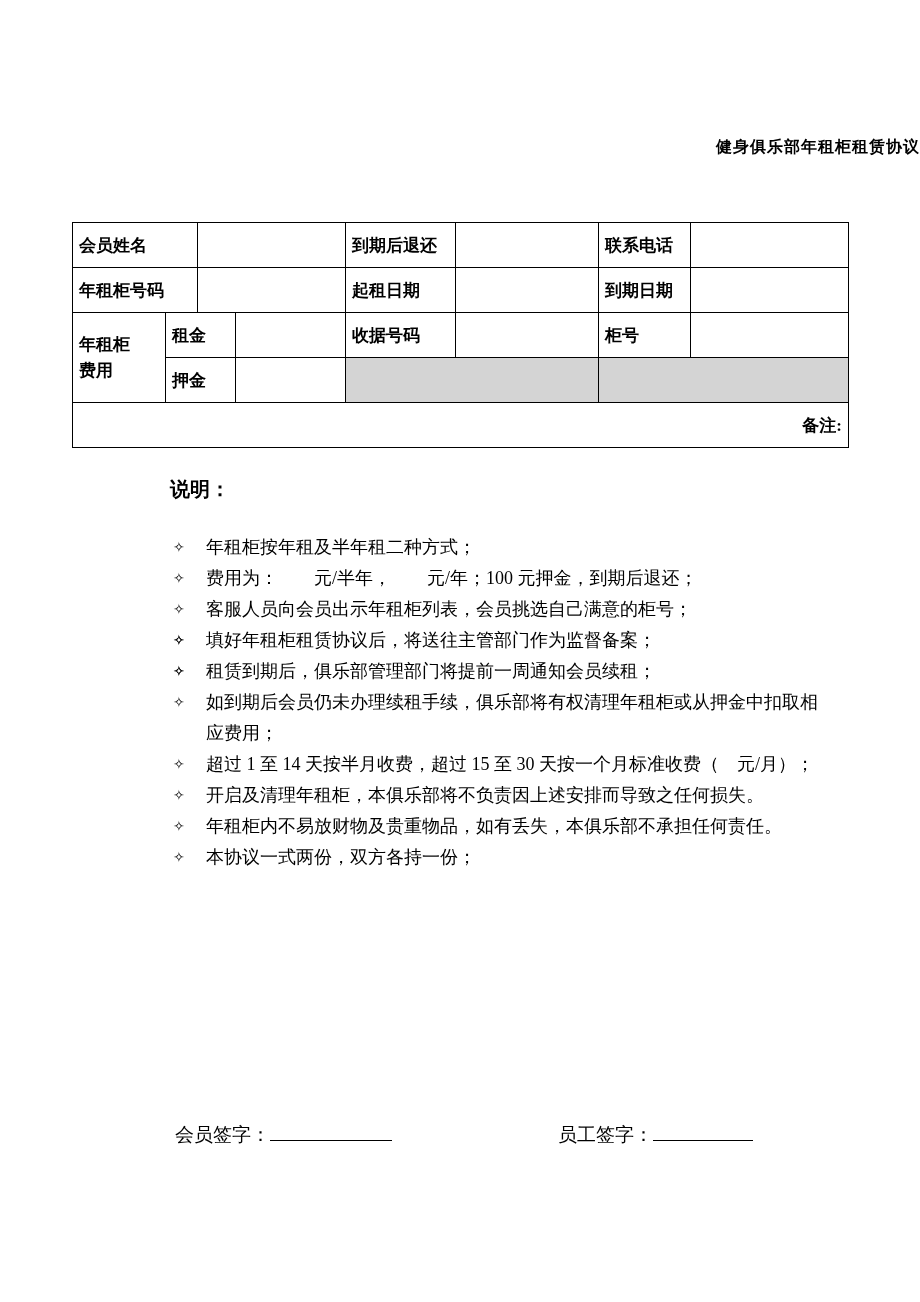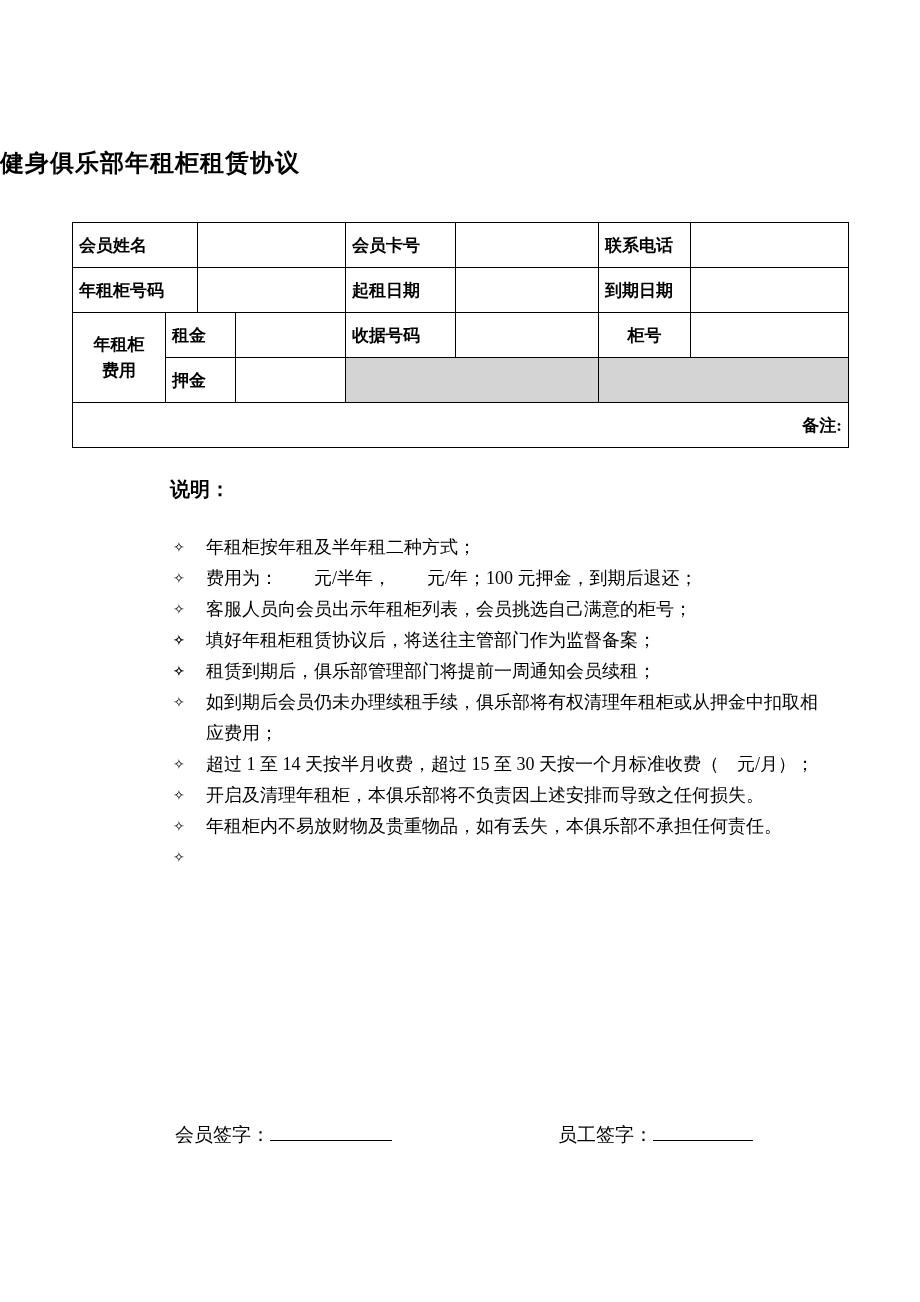--- a/index.html
+++ b/index.html
@@ -5,39 +5,39 @@
   html,body { margin:0; padding:0; background:#fff; }
   .page {
     position:relative;
     width:920px; height:1302px;
     background:#ffffff;
     font-family:"Liberation Serif","DejaVu Serif",serif;
     color:#000;
     overflow:hidden;
   }
   .doc-title {
-    position:absolute; top:147px; left:0; width:100%;
-    text-align:left;
-    font-size:24px; font-weight:bold; letter-spacing:1px;
+    position:absolute; top:137px; left:0; width:100%;
+    text-align:right;
+    font-size:16px; font-weight:bold; letter-spacing:1px;
   }
   table.form {
     position:absolute; top:222px; left:72px;
     width:776px; border-collapse:collapse; table-layout:fixed;
   }
   table.form td {
     border:1px solid #000;
     font-size:17px;
     height:45px;
     padding:0 6px;
     box-sizing:border-box;
     overflow:hidden;
     white-space:nowrap;
   }
   .lbl { font-weight:bold; }
-  .center { text-align:center; padding:0 2px; }
+  .center { text-align:left; padding:0 2px; }
   .shaded { background:#d4d4d4; }
   .remarks-cell {
     height:88px;
     vertical-align:middle;
     font-weight:bold;
     text-align:right;
   }
   .fee-merged { line-height:1.5; }
   .notes-heading {
     position:absolute; top:476px; left:170px;
@@ -88,21 +88,21 @@
         <col style="width:110px">
       <col style="width:110px">
         <col style="width:143px">
         <col style="width:92px">
         <col style="width:158px">
     </colgroup>
     <tbody>
       <tr>
         <td colspan="2" class="lbl">会员姓名</td>
         <td colspan="2"></td>
-        <td class="lbl">会员卡号</td>
+        <td class="lbl">到期后退还</td>
         <td></td>
         <td class="lbl">联系电话</td>
         <td></td>
       </tr>
       <tr>
         <td colspan="2" class="lbl">年租柜号码</td>
         <td colspan="2"></td>
         <td class="lbl">起租日期</td>
         <td></td>
         <td class="lbl">到期日期</td>
@@ -141,21 +141,21 @@
     <li><span class="bullet">✧</span><span>费用为：　　元/半年，　　元/年；100 元押金，到期后退还；</span></li>
     <li><span class="bullet">✧</span><span>客服人员向会员出示年租柜列表，会员挑选自己满意的柜号；</span></li>
     <li><span class="bullet">✧</span></li>
     <li><span class="bullet">✧</span><span>填好年租柜租赁协议后，将送往主管部门作为监督备案；</span></li>
     <li><span class="bullet">✧</span></li>
     <li><span class="bullet">✧</span><span>租赁到期后，俱乐部管理部门将提前一周通知会员续租；</span></li>
     <li><span class="bullet">✧</span><span>如到期后会员仍未办理续租手续，俱乐部将有权清理年租柜或从押金中扣取相应费用；</span></li>
     <li><span class="bullet">✧</span><span>超过 1 至 14 天按半月收费，超过 15 至 30 天按一个月标准收费（　元/月）；</span></li>
     <li><span class="bullet">✧</span><span>开启及清理年租柜，本俱乐部将不负责因上述安排而导致之任何损失。</span></li>
     <li><span class="bullet">✧</span><span>年租柜内不易放财物及贵重物品，如有丢失，本俱乐部不承担任何责任。</span></li>
-    <li><span class="bullet">✧</span></li>
+    <li><span class="bullet">✧</span><span>本协议一式两份，双方各持一份；</span></li>
   </ul>
 
   <div class="sig sig-staff">
     <span>员工签字：</span><span class="line"></span>
   </div>
 
   <div class="sig sig-member">
     <span>会员签字：</span><span class="line"></span>
   </div>
 

